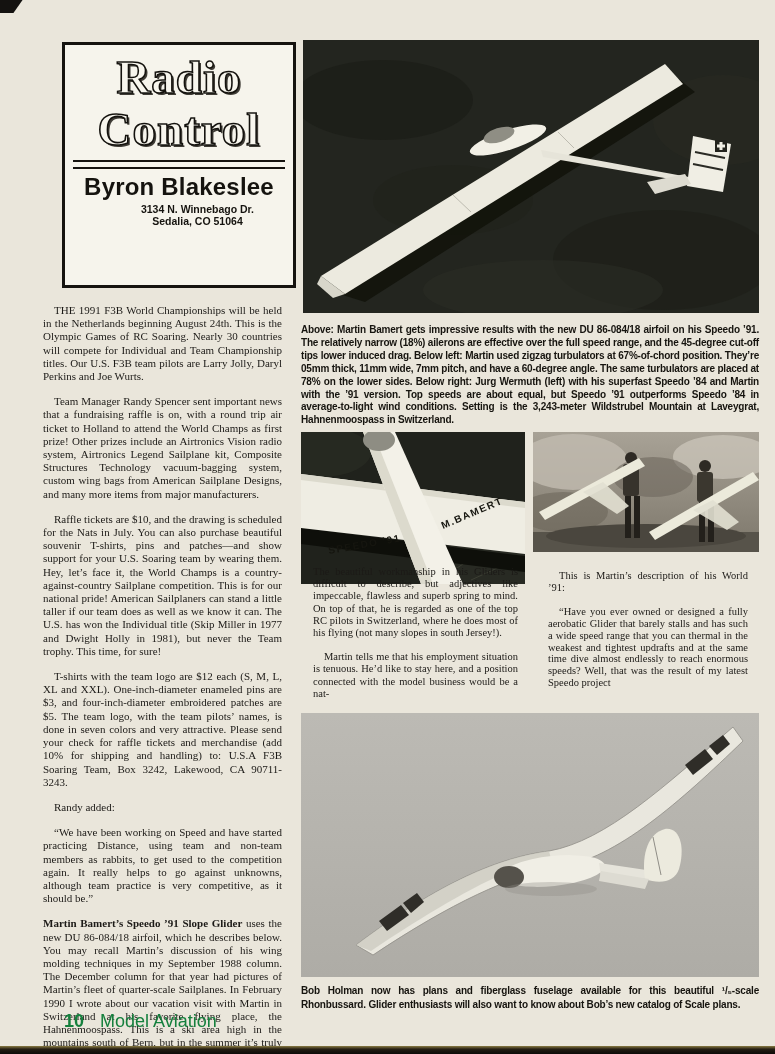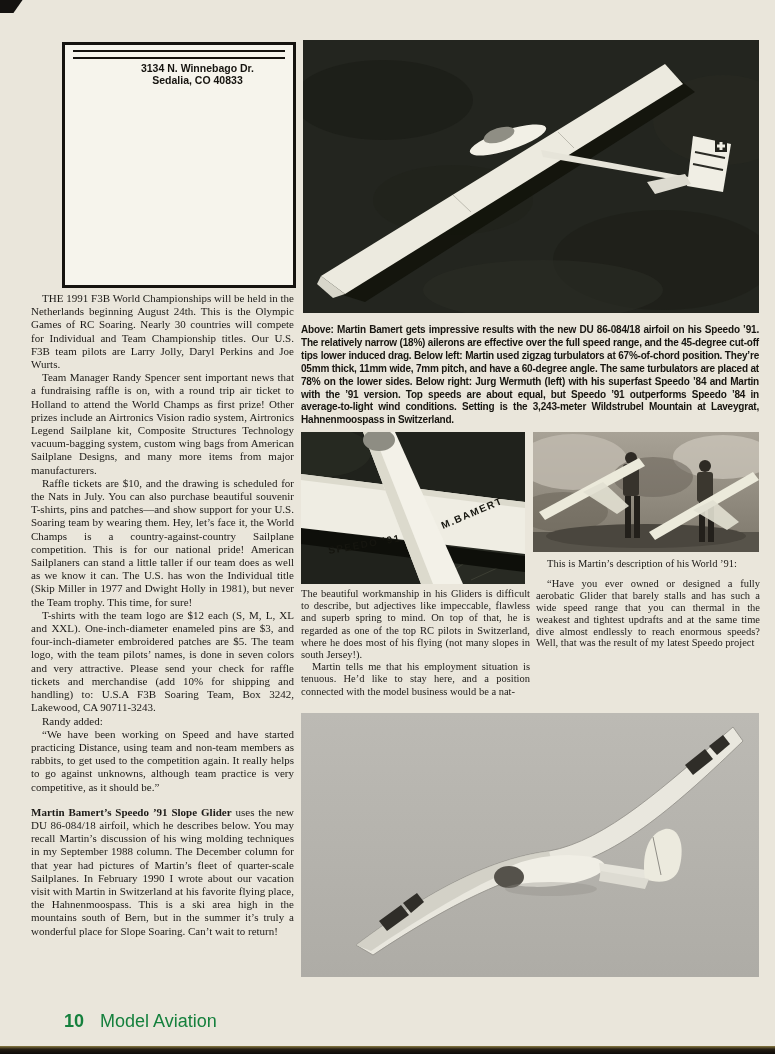--- a/index.html
+++ b/index.html
@@ -32,27 +32,27 @@
     text-shadow:2px 2px 0 #3f3c36;
   }
   .mast-title.first{margin-top:6px;}
   .mast-rule{border-top:2.5px solid #15130f;margin:5px 8px 0 8px;}
   .mast-section{font-weight:bold;font-size:27px;line-height:30px;margin-top:4px;letter-spacing:0.5px;color:#15130f;}
   .mast-author{font-weight:bold;font-size:24px;line-height:26px;margin-top:5px;letter-spacing:0.2px;color:#15130f;}
   .mast-address{font-weight:bold;font-size:10.5px;line-height:12px;margin-top:3px;color:#15130f;padding-left:37px;}
 
   
   .col{position:absolute;text-align:justify;}
-  .col p{margin:0;}
+  .col p{margin:12px;}
   .left-col{left:31px;top:292px;width:263px;font-size:11px;line-height:13.2px;}
   .indent{text-indent:11px;}
   .gap-before{margin-top:12px !important;}
   .lead-bold{font-weight:bold;}
 
-  .mid-left-col{left:301px;top:588px;width:229px;font-size:10.5px;line-height:12.2px;}
+  .mid-left-col{left:301px;top:554px;width:229px;font-size:10.5px;line-height:12.2px;}
   .mid-right-col{left:536px;top:558px;width:224px;font-size:10.5px;line-height:11.9px;}
   .quote-gap{margin-top:8px !important;}
 
   
   .caption{
     position:absolute;font-family:"Liberation Sans", sans-serif;
     font-weight:bold;font-size:10px;letter-spacing:-0.2px;
     line-height:12.9px;text-align:justify;color:#16140f;
   }
   .caption-top{left:301px;top:324px;width:458px;}
@@ -72,25 +72,28 @@
   .footer .mag{font-size:18px;margin-left:16px;}
 </style>
 </head>
 <body>
 
 <div class="page">
 
   <div class="corner-mark"></div>
 
   <div class="masthead">
+    <div class="mast-title first">Radio</div>
+    <div class="mast-title">Control</div>
     <div class="mast-rule"></div>
     <div class="mast-rule"></div>
+    <div class="mast-author">Byron Blakeslee</div>
     <div class="mast-address">
       <div>3134 N. Winnebago Dr.</div>
-      <div>Sedalia, CO 40833</div>
+      <div>Sedalia, CO 51064</div>
     </div>
   </div>
 
   <div class="col left-col">
     <p class="indent">THE 1991 F3B World Championships will be held in the Netherlands beginning August 24th. This is the Olympic Games of RC Soaring. Nearly 30 countries will compete for Individual and Team Championship titles. Our U.S. F3B team pilots are Larry Jolly, Daryl Perkins and Joe Wurts.</p>
     <p class="indent">Team Manager Randy Spencer sent important news that a fundraising raffle is on, with a round trip air ticket to Holland to attend the World Champs as first prize! Other prizes include an Airtronics Vision radio system, Airtronics Legend Sailplane kit, Composite Structures Technology vacuum-bagging system, custom wing bags from American Sailplane Designs, and many more items from major manufacturers.</p>
     <p class="indent">Raffle tickets are $10, and the drawing is scheduled for the Nats in July. You can also purchase beautiful souvenir T-shirts, pins and patches—and show support for your U.S. Soaring team by wearing them. Hey, let’s face it, the World Champs is a country-against-country Sailplane competition. This is for our national pride! American Sailplaners can stand a little taller if our team does as well as we know it can. The U.S. has won the Individual title (Skip Miller in 1977 and Dwight Holly in 1981), but never the Team trophy. This time, for sure!</p>
     <p class="indent">T-shirts with the team logo are $12 each (S, M, L, XL and XXL). One-inch-diameter enameled pins are $3, and four-inch-diameter embroidered patches are $5. The team logo, with the team pilots’ names, is done in seven colors and very attractive. Please send your check for raffle tickets and merchandise (add 10% for shipping and handling) to: U.S.A F3B Soaring Team, Box 3242, Lakewood, CA 90711-3243.</p>
     <p class="indent">Randy added:</p>
     <p class="indent">“We have been working on Speed and have started practicing Distance, using team and non-team members as rabbits, to get used to the competition again. It really helps to go against unknowns, although team practice is very competitive, as it should be.”</p>
@@ -222,20 +225,21 @@
       <path d="M298,150 L352,158 L352,166 L300,165 Z" fill="#e6e4db"></path>
 
       <path d="M344,166 C340,140 348,120 364,116 C380,114 384,136 378,156 C374,168 360,172 344,166 Z" fill="#eceade"></path>
       <line x1="352" y1="124" x2="360" y2="162" stroke="#8f8d86" stroke-width="1"></line>
 
       <polygon points="300,158 348,166 344,176 298,168" fill="#dddbd2"></polygon>
       <ellipse cx="250" cy="176" rx="46" ry="7" fill="#8f8d86" opacity="0.35"></ellipse>
     </svg>
   </div>
 
+  <div class="caption caption-bottom">Bob Holman now has plans and fiberglass fuselage available for this beautiful ¹/₅-scale Rhonbussard. Glider enthusiasts will also want to know about Bob’s new catalog of Scale plans.</div>
 
   <div class="footer">
     <span class="pagenum">10</span><span class="mag">Model Aviation</span>
   </div>
 
   <div class="bottom-band"></div>
 
 </div>
 
 </body></html>

